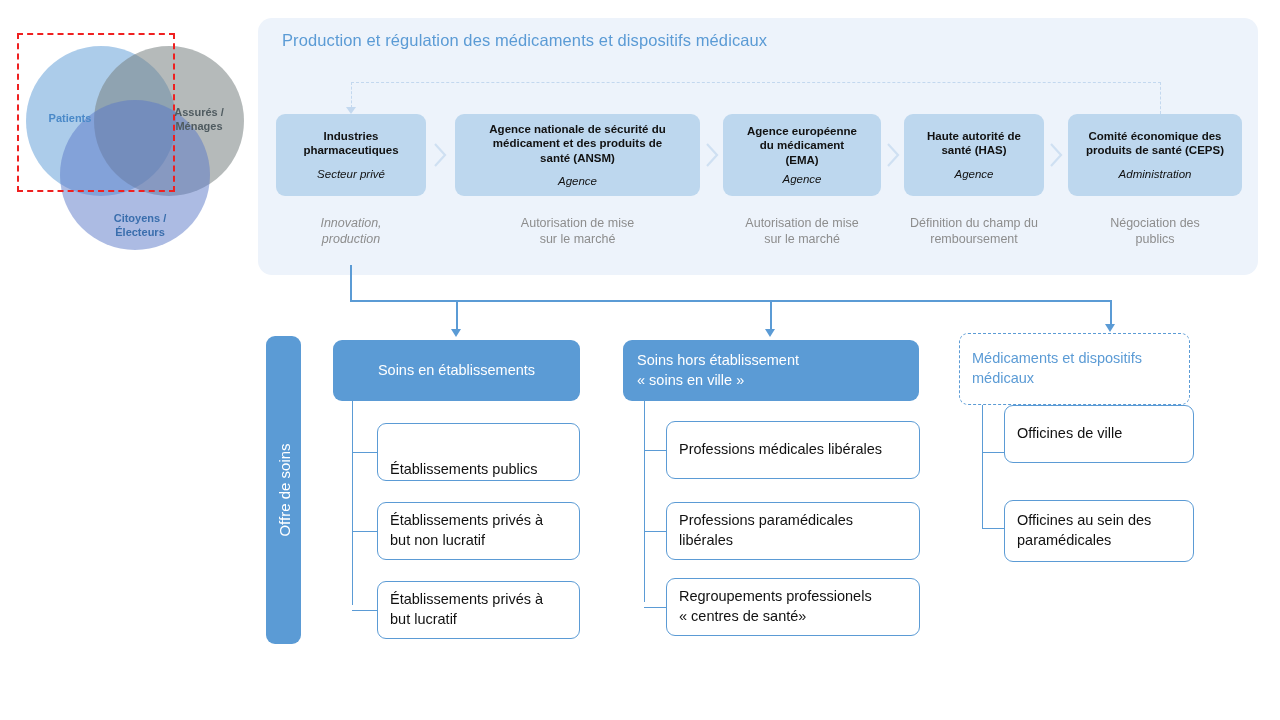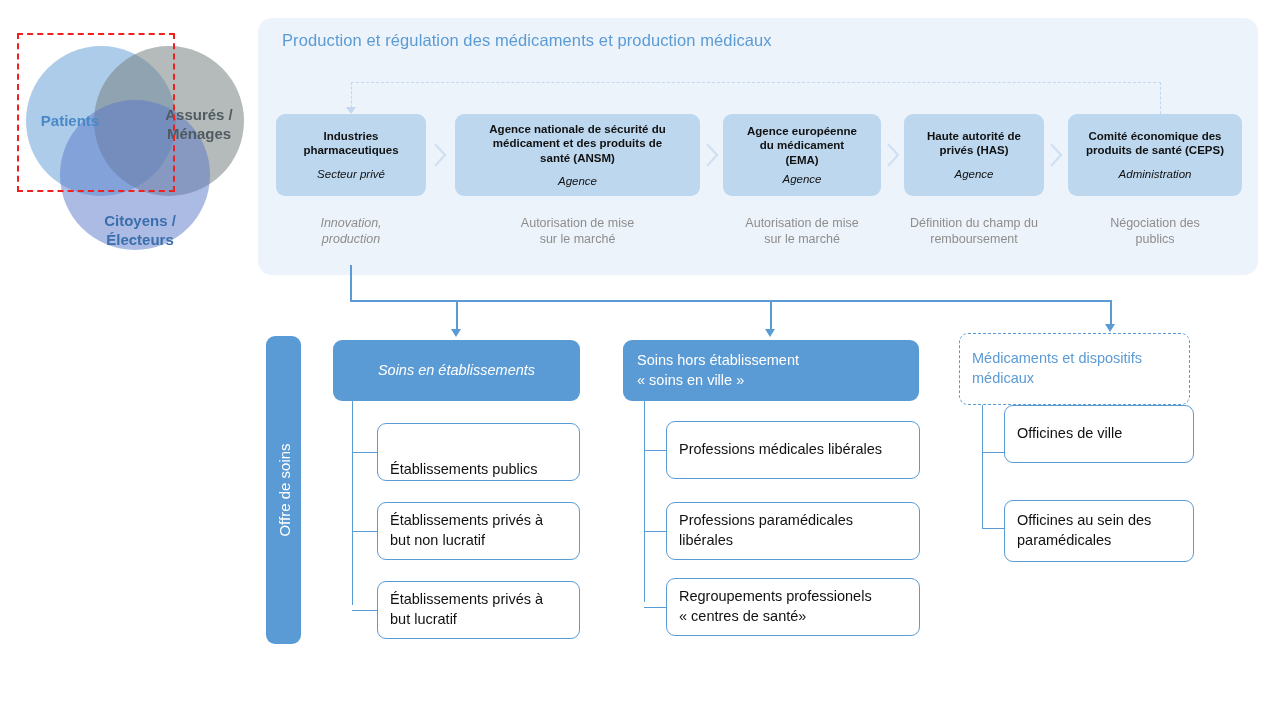--- a/index.html
+++ b/index.html
@@ -11,21 +11,21 @@
     position:relative;
   }
   #stage{position:absolute;left:0;top:0;width:1280px;height:720px;}
 
   
   .venn{position:absolute;left:14px;top:28px;width:240px;height:215px;}
   .venn .circle{position:absolute;border-radius:50%;}
   .c-patients{left:12px;top:18px;width:150px;height:150px;background:rgba(157,195,230,0.85);}
   .c-assures{left:80px;top:18px;width:150px;height:150px;background:rgba(120,130,130,0.55);}
   .c-citoyens{left:46px;top:72px;width:150px;height:150px;background:rgba(90,120,200,0.50);}
-  .venn .lbl{position:absolute;font-size:15px;font-weight:bold;line-height:1.25;text-align:center;}
+  .venn .lbl{position:absolute;font-size:11px;font-weight:bold;line-height:1.25;text-align:center;}
   .lbl-patients{left:24px;top:84px;width:64px;color:#4a89c8;}
   .lbl-assures{left:148px;top:78px;width:74px;color:#4f5b60;}
   .lbl-citoyens{left:88px;top:184px;width:76px;color:#3a6ead;}
   .redbox{position:absolute;left:17px;top:33px;width:158px;height:159px;
           border:2px dashed #ef2020;box-sizing:border-box;}
 
   
   .panel{position:absolute;left:258px;top:18px;width:1000px;height:257px;
          background:#edf3fb;border-radius:14px;}
   .panel-title{position:absolute;left:282px;top:31px;font-size:16.5px;color:#5b9bd5;
@@ -63,21 +63,21 @@
   
   .sidebar{position:absolute;left:266px;top:336px;width:35px;height:308px;
            background:#5b9bd5;border-radius:9px;}
   .sidebar span{position:absolute;left:50%;top:50%;
                 transform:translate(-50%,-50%) rotate(-90deg);
                 white-space:nowrap;color:#fff;font-size:15px;}
 
   
   .hdr{position:absolute;background:#5b9bd5;border-radius:9px;color:#fff;
        font-size:14.5px;line-height:1.35;box-sizing:border-box;display:flex;align-items:center;}
-  .hdr.center{justify-content:center;text-align:center;padding:0 10px;font-style:italic;}
+  .hdr.center{justify-content:center;text-align:center;padding:0 10px;}
   .hdr.left{justify-content:flex-start;text-align:left;padding:0 14px;}
   .hdr-dashed{position:absolute;border:1.6px dashed #5b9bd5;border-radius:9px;
               background:#fff;color:#5b9bd5;font-size:14.5px;line-height:1.35;
               box-sizing:border-box;display:flex;align-items:center;
               justify-content:flex-start;padding:0 12px;}
 
   
   .leaf{position:absolute;background:#fff;border:1.3px solid #5b9bd5;border-radius:9px;
         box-sizing:border-box;display:flex;align-items:center;
         padding:0 12px;font-size:14.5px;color:#111;line-height:1.35;}
@@ -102,21 +102,21 @@
       <div>Ménages</div>
     </div>
     <div class="lbl lbl-citoyens">
       <div>Citoyens /</div>
       <div>Électeurs</div>
     </div>
   </div>
   <div class="redbox"></div>
 
   <div class="panel"></div>
-  <div class="panel-title">Production et régulation des médicaments et production médicaux</div>
+  <div class="panel-title">Production et régulation des médicaments et dispositifs médicaux</div>
 
   <div class="fb-top"></div>
   <div class="fb-right"></div>
   <div class="fb-left"></div>
   <div class="fb-arrow"></div>
 
   <div class="pbox" style="left:276px;top:114px;width:150px;height:82px;">
     <div class="t1">
       <div>Industries</div>
       <div>pharmaceutiques</div>
@@ -165,21 +165,21 @@
   </div>
   <div class="chev" style="left:884px;top:141px;">
     <svg width="18" height="28" viewBox="0 0 18 28">
         <polyline points="4,3 14,14 4,25" fill="none" stroke="#cfe0f2" stroke-width="2.2"></polyline>
       </svg>
   </div>
 
   <div class="pbox" style="left:904px;top:114px;width:140px;height:82px;">
     <div class="t1">
       <div>Haute autorité de</div>
-      <div>privés (HAS)</div>
+      <div>santé (HAS)</div>
     </div>
     <div class="t2">Agence</div>
   </div>
   <div class="pcap" style="left:890px;top:215px;width:168px;">
     <div>Définition du champ du</div>
     <div>remboursement</div>
   </div>
   <div class="chev" style="left:1047px;top:141px;">
     <svg width="18" height="28" viewBox="0 0 18 28">
         <polyline points="4,3 14,14 4,25" fill="none" stroke="#cfe0f2" stroke-width="2.2"></polyline>

